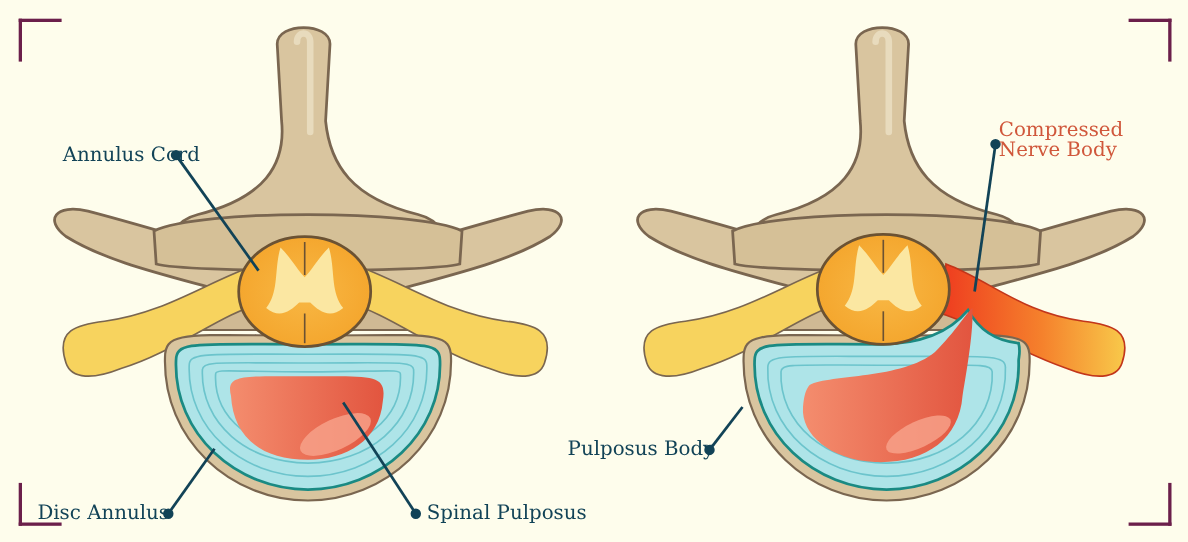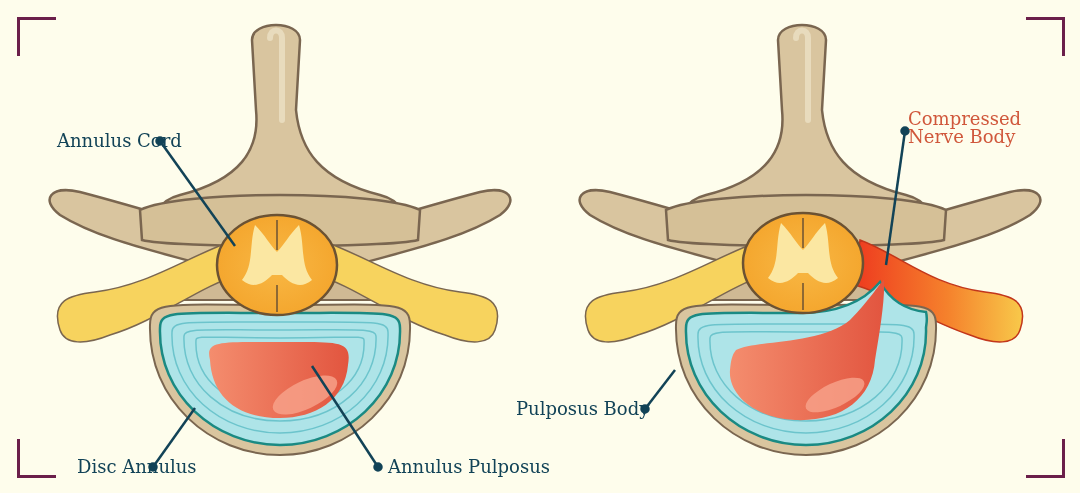--- a/index.html
+++ b/index.html
@@ -108,19 +108,19 @@
     <line x1="378" y1="467" x2="312" y2="366"></line>
       <circle cx="378" cy="467" r="3.5"></circle>
     <line x1="905" y1="131" x2="886" y2="265"></line>
       <circle cx="905" cy="131" r="3.5"></circle>
     <line x1="645" y1="409" x2="675" y2="370"></line>
       <circle cx="645" cy="409" r="3.5"></circle>
   </g>
 </svg>
 
 <div class="lbl" style="left:57px;top:132px;">Annulus Cord</div>
-<div class="lbl" style="left:34px;top:458px;margin-left:43px;">Disc Annulus</div>
-<div class="lbl" style="left:388px;top:458px;">Annulus Pulposus</div>
+<div class="lbl" style="left:34px;top:458px;">Disc Annulus</div>
+<div class="lbl" style="left:388px;top:458px;">Spinal Pulposus</div>
 <div class="lbl red" style="left:908px;top:110px;width:106px;">
   <div>Compressed</div>
   <div>Nerve Body</div>
 </div>
 <div class="lbl" style="left:516px;top:400px;">Pulposus Body</div>
 
 </body></html>

